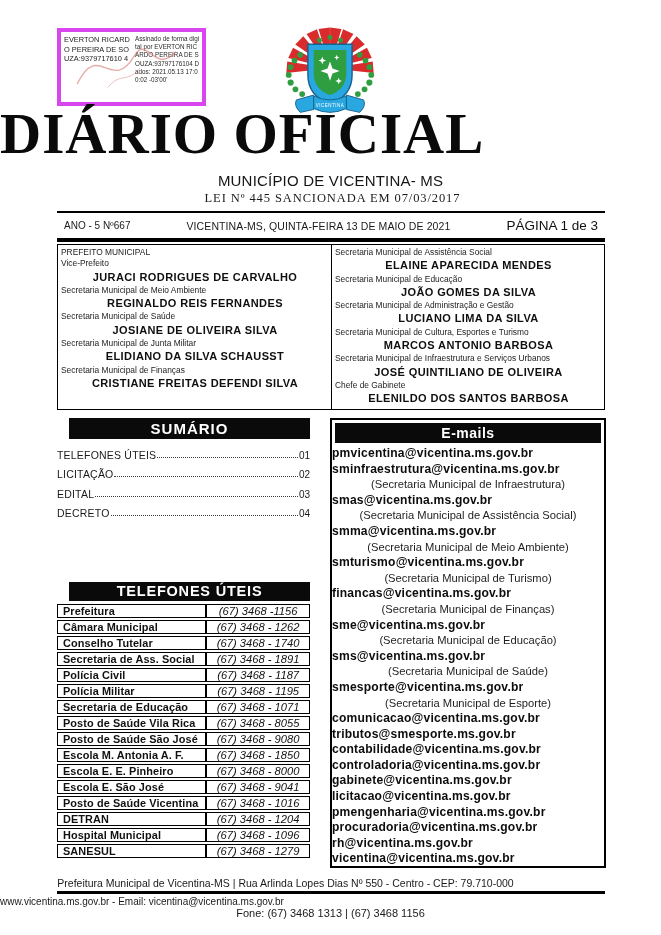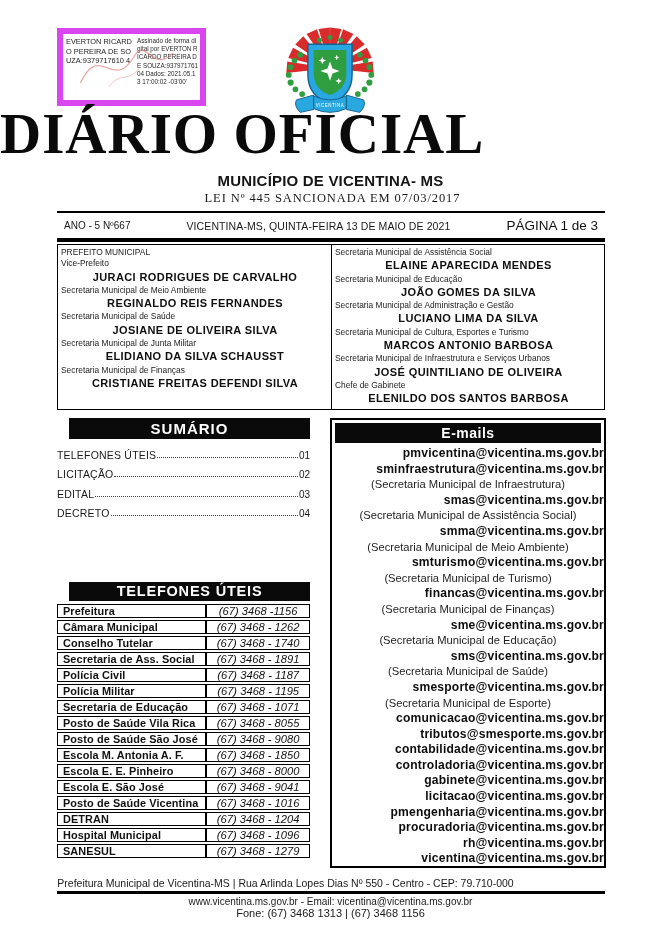--- a/index.html
+++ b/index.html
@@ -7,37 +7,37 @@
   body {
     width:661px; height:935px;
     font-family:"Liberation Sans","DejaVu Sans",sans-serif;
     color:#111;
   }
   .page { position:relative; width:661px; height:935px; background:#fff; overflow:hidden; }
 
   
   .sig-box {
     position:absolute; left:57px; top:28px; width:149px; height:78px;
-    border:6px solid #d946ef; display:flex; padding:3px 2px 2px 3px;
+    border:4px solid #d946ef; display:flex; padding:3px 2px 2px 3px;
   }
   .sig-left  { width:68px; font-size:7.4px; line-height:9.6px; color:#1c1c1c; word-break:break-all; }
   .sig-right { flex:1; font-size:6.3px; line-height:8.2px; color:#2a2a2a; padding-left:3px; word-break:break-all; }
   .sig-squiggle { position:absolute; left:0; top:0; width:100%; height:100%; pointer-events:none; }
 
   
   .crest { position:absolute; left:276px; top:25px; width:108px; height:96px; z-index:3; }
 
   
   .title {
     position:absolute; top:105px; left:0; width:661px; text-align:left;
     font-family:"Liberation Serif","DejaVu Serif",serif; font-weight:700;
     font-size:57px; line-height:1.02; letter-spacing:1px; color:#0a0a0a; z-index:2;
   }
   .muni { position:absolute; top:172px; left:0; width:661px; text-align:center;
-          font-size:15px; font-weight:700; letter-spacing:0.2px; color:#151515; }
+          font-size:15px; font-weight:400; letter-spacing:0.2px; color:#151515; }
   .law  { position:absolute; top:191px; left:2px; width:661px; text-align:center;
           font-family:"Liberation Serif","DejaVu Serif",serif; font-size:12.5px;
           letter-spacing:0.9px; color:#1a1a1a; }
 
   .rule-thin  { position:absolute; left:57px; top:211px; width:548px; height:2px;   background:#000; }
   .edition-row{ position:absolute; left:57px; top:213px; width:548px; height:25px;
                 display:flex; justify-content:space-between; align-items:center; padding:0 7px; }
   .ed-left   { font-size:10px;   color:#1a1a1a; }
   .ed-center { font-size:10.5px; color:#1a1a1a; letter-spacing:0.1px; }
   .ed-right  { font-size:13.5px; color:#111; }
@@ -64,35 +64,35 @@
   #summary-list { padding-top:3px; }
   .sum-row  { display:flex; align-items:flex-end; height:19.2px; font-size:10.5px; color:#1a1a1a; }
   .sum-label{ white-space:nowrap; letter-spacing:0.2px; }
   .sum-dots { flex:1; border-bottom:1.6px dotted #3a3a3a; margin:0 1px 3px 1px; }
   .sum-page { font-size:10px; }
 
   
   .emails-box { position:absolute; left:330px; top:418px; width:276px; height:450px; border:2.5px solid #000; background:#fff; }
   .emails-box .bar { height:20px; line-height:20px; font-size:14px; letter-spacing:0.5px; margin:3px 3px 2px 3px; }
   #emails-list { padding-top:1px; }
-  .email-line { font-size:12.1px; font-weight:700; line-height:15.6px; text-align:right; letter-spacing:0.2px; color:#0d0d0d; white-space:nowrap; }
+  .email-line { font-size:12.1px; font-weight:700; line-height:15.6px; text-align:left; letter-spacing:0.2px; color:#0d0d0d; white-space:nowrap; }
   .note-line  { font-size:11.2px; line-height:15.6px; text-align:center; color:#1d1d1d; white-space:nowrap; }
 
   
   .phones-box { position:absolute; left:57px; top:582px; width:253px; }
   .phones-box .bar { height:19px; line-height:19px; font-size:14.5px; letter-spacing:0.8px; margin-bottom:1px; }
   .phones-box table { width:100%; border-collapse:separate; border-spacing:0 2px; }
   .phones-box td { border:1.7px solid #000; height:14px; padding:0 5px; vertical-align:middle; }
   .ph-name { font-weight:700; font-size:10.9px; width:59%; letter-spacing:0.1px; white-space:nowrap; }
   .ph-num  { font-style:italic; font-size:11.2px; text-align:center; white-space:nowrap; }
 
   
   .footer-address { position:absolute; top:877px; left:0; width:571px; text-align:center; font-size:10.5px; color:#1a1a1a; }
   .footer-rule    { position:absolute; left:57px; top:891px; width:548px; height:2.6px; background:#000; }
-  .footer-web     { position:absolute; top:896px; left:0; width:661px; text-align:center; font-size:10px;  color:#1a1a1a; }
+  .footer-web     { position:absolute; top:896px; left:0; width:661px; text-align:left; font-size:10px;  color:#1a1a1a; }
   .footer-fone    { position:absolute; top:907px; left:0; width:661px; text-align:center; font-size:11px;  color:#1a1a1a; }
 </style>
 </head>
 <body>
 
 <div class="page">
 
   <div class="sig-box">
     <div class="sig-left">EVERTON RICARDO PEREIRA DE SOUZA:9379717610 4</div>
     <div class="sig-right">Assinado de forma digital por EVERTON RICARDO PEREIRA DE SOUZA:93797176104 Dados: 2021.05.13 17:00:02 -03'00'</div>

